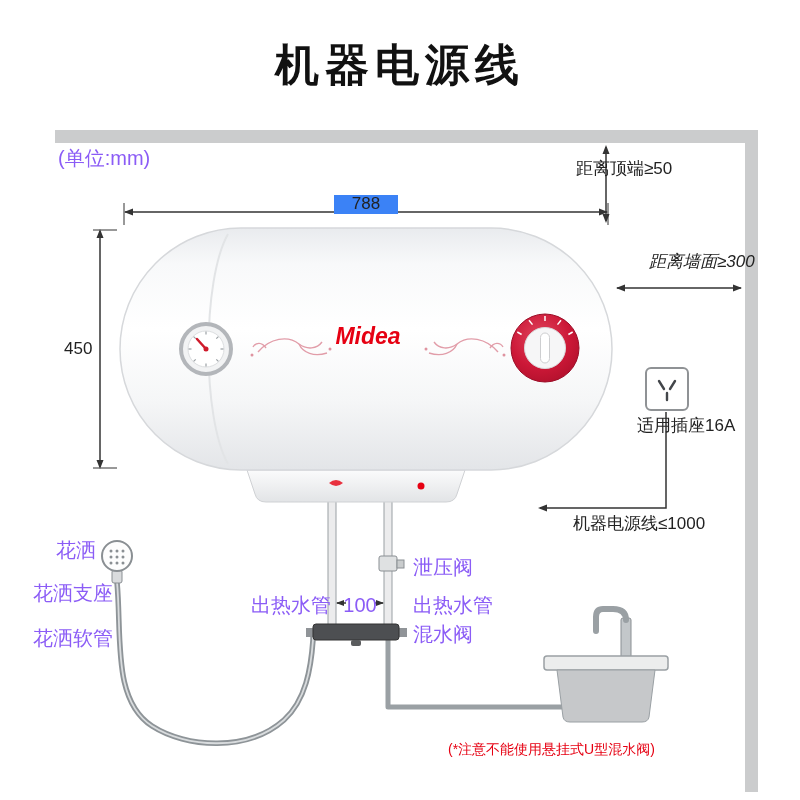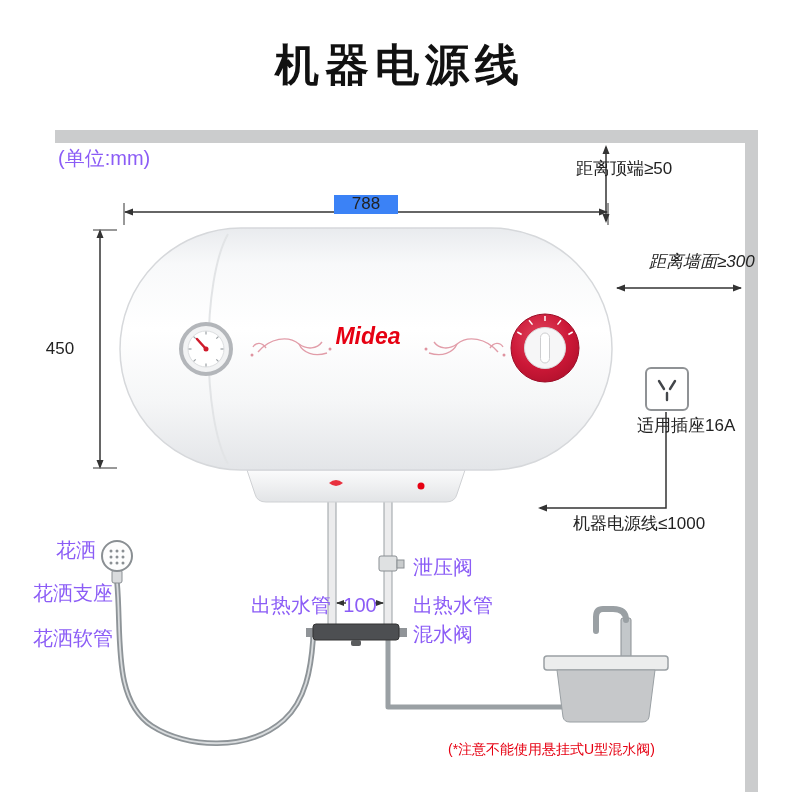--- a/index.html
+++ b/index.html
@@ -189,21 +189,21 @@
       <polygon points="384,603 376,600 376,606" fill="#333" stroke="none"></polygon>
     </g>
   </svg>
 
   <div class="title">机器电源线</div>
 
   <div class="label" style="left:58px;top:147px;">(单位:mm)</div>
 
   <div class="dim" style="left:576px;top:152px;margin-top:8px;">距离顶端≥50</div>
   <div class="dim" style="left:334px;top:195px;width:64px;text-align:center;background:#3b82f6;">788</div>
-  <div class="dim" style="left:40px;top:340px;width:40px;text-align:center;">450</div>
+  <div class="dim" style="left:64px;top:340px;width:40px;text-align:left;">450</div>
   <div class="dim" style="left:649px;top:253px;font-style:italic;">距离墙面≥300</div>
   <div class="dim" style="left:637px;top:417px;">适用插座16A</div>
   <div class="dim" style="left:541px;top:515px;margin-left:32px;">机器电源线≤1000</div>
 
   <div class="label" style="left:413px;top:556px;text-align:right;">泄压阀</div>
   <div class="label" style="left:251px;top:594px;">出热水管</div>
   <div class="label" style="left:342px;top:594px;width:36px;text-align:center;">100</div>
   <div class="label" style="left:413px;top:594px;">出热水管</div>
   <div class="label" style="left:413px;top:623px;">混水阀</div>
 

